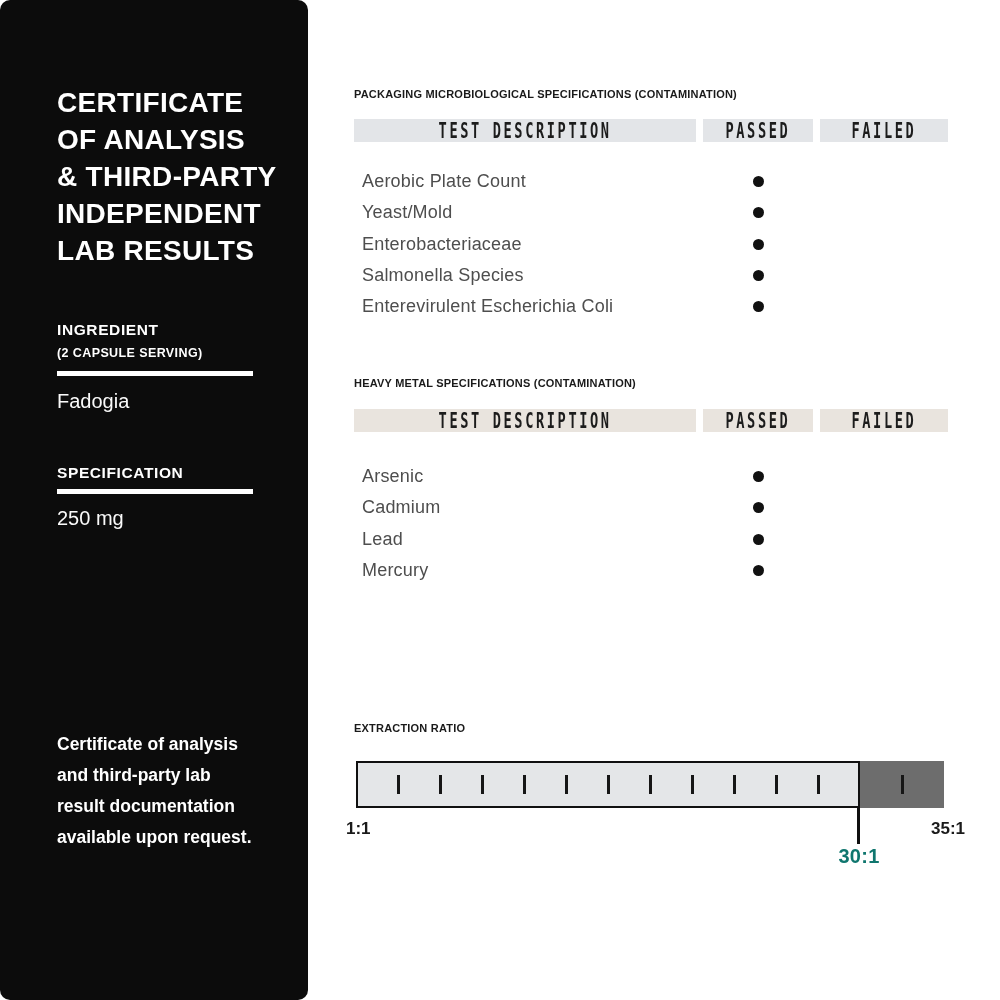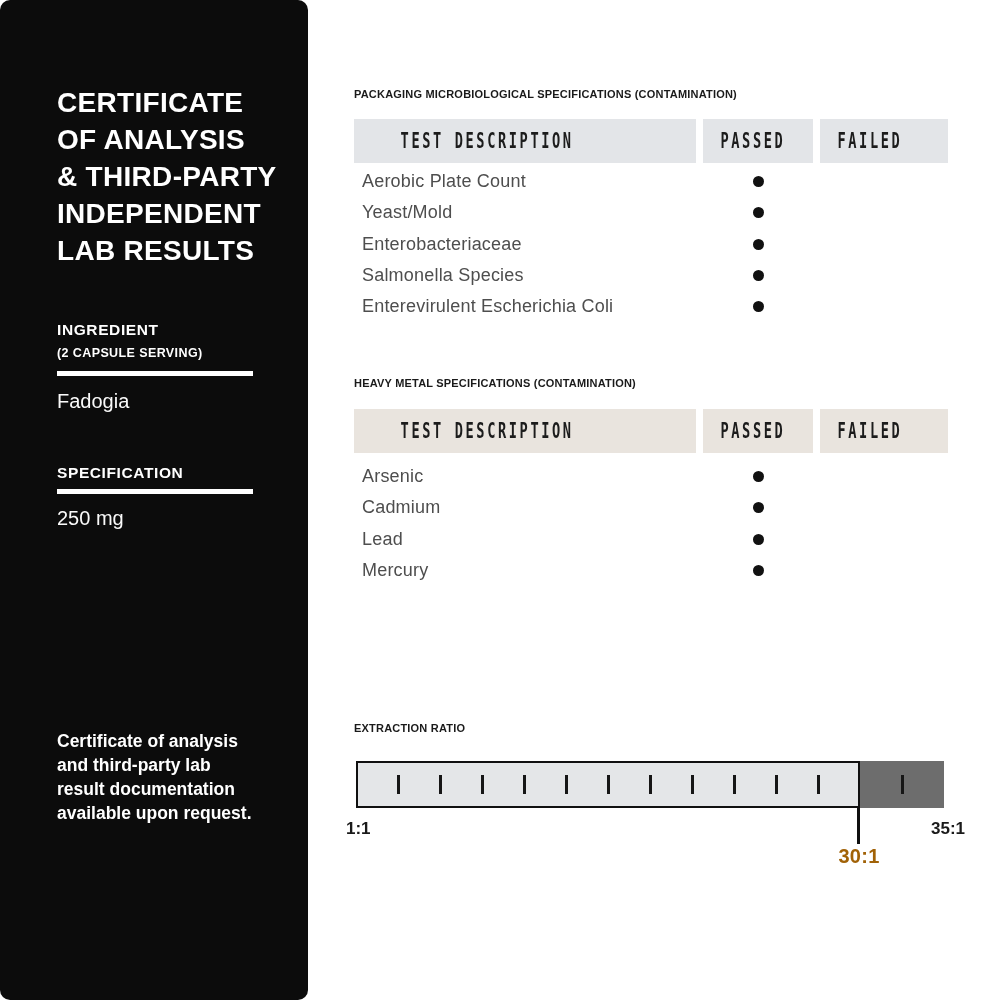--- a/index.html
+++ b/index.html
@@ -10,28 +10,28 @@
   .sidebar{position:absolute;left:0;top:0;width:308px;height:1000px;background:#0c0c0c;border-radius:10px;}
   .sb-title{position:absolute;left:57px;top:84px;color:#ffffff;font-weight:bold;
             font-size:28px;line-height:37px;letter-spacing:.3px;white-space:pre-line;}
   .sb-label{position:absolute;left:57px;color:#ffffff;font-weight:bold;
             font-size:15.5px;letter-spacing:.6px;}
   .sb-sublabel{position:absolute;left:57px;color:#ffffff;font-weight:bold;
             font-size:12.5px;letter-spacing:.4px;}
   .sb-rule{position:absolute;left:57px;width:196px;height:5px;background:#ffffff;}
   .sb-value{position:absolute;left:57px;color:#fafafa;font-size:20px;font-weight:normal;}
   .sb-footnote{position:absolute;left:57px;top:729px;color:#ffffff;font-weight:bold;
-            font-size:17.5px;line-height:24px;white-space:pre-line;}
+            font-size:17.5px;line-height:31px;white-space:pre-line;}
 
   
   .section{position:absolute;left:354px;width:596px;}
   .sec-title{font-size:11px;font-weight:bold;color:#1a1a1a;letter-spacing:.2px;white-space:nowrap;}
   .thead{position:absolute;left:0;height:34px;width:596px;}
-  .th{position:absolute;top:0;height:44px;background:var(--hdr-bg,#e3e5e8);
-      display:flex;align-items:center;}
+  .th{position:absolute;top:0;height:23px;background:var(--hdr-bg,#e3e5e8);
+      display:flex;align-items:center;justify-content:center;}
   .th1{left:0;width:342px;}
   .th2{left:349px;width:110px;}
   .th3{left:466px;width:128px;}
   .th-text{font-family:"DejaVu Sans Mono",monospace;font-weight:bold;font-size:21px;
       letter-spacing:4px;transform:scaleX(0.65);transform-origin:center;
       color:#1c1c1c;white-space:nowrap;}
   .tbody{position:absolute;left:0;width:596px;}
   .trow{position:relative;height:31.3px;display:flex;align-items:center;}
   .tlabel{margin-left:8px;font-size:18px;color:#4e4e4e;letter-spacing:.2px;white-space:nowrap;}
   .tcell{position:absolute;top:0;height:100%;display:flex;align-items:center;justify-content:center;}
@@ -42,21 +42,21 @@
   
   .extraction{position:absolute;left:354px;top:722px;width:630px;height:170px;}
   .ratio-light{position:absolute;left:2px;top:39px;width:500px;height:43px;
       background:#e4e6e8;border:2px solid #101010;}
   .ratio-dark{position:absolute;left:506px;top:39px;width:84px;height:47px;background:#6d6d6d;}
   .tick{position:absolute;top:53px;width:3px;height:19px;background:#161616;}
   .marker-line{position:absolute;left:503px;top:86px;width:3px;height:36px;background:#101010;}
   .lbl-min{position:absolute;left:-8px;top:97px;font-size:17px;font-weight:bold;color:#1a1a1a;}
   .lbl-max{position:absolute;left:577px;top:97px;font-size:17px;font-weight:bold;color:#1a1a1a;}
   .lbl-marker{position:absolute;left:505px;top:123px;transform:translateX(-50%);
-      font-size:20px;font-weight:bold;color:#a16207;letter-spacing:.3px;}
+      font-size:20px;font-weight:bold;color:#0f766e;letter-spacing:.3px;}
 </style>
 </head>
 <body>
 
 <div class="page">
 
   <div class="sidebar">
     <div class="sb-title">CERTIFICATE
 OF ANALYSIS
 &amp; THIRD-PARTY

